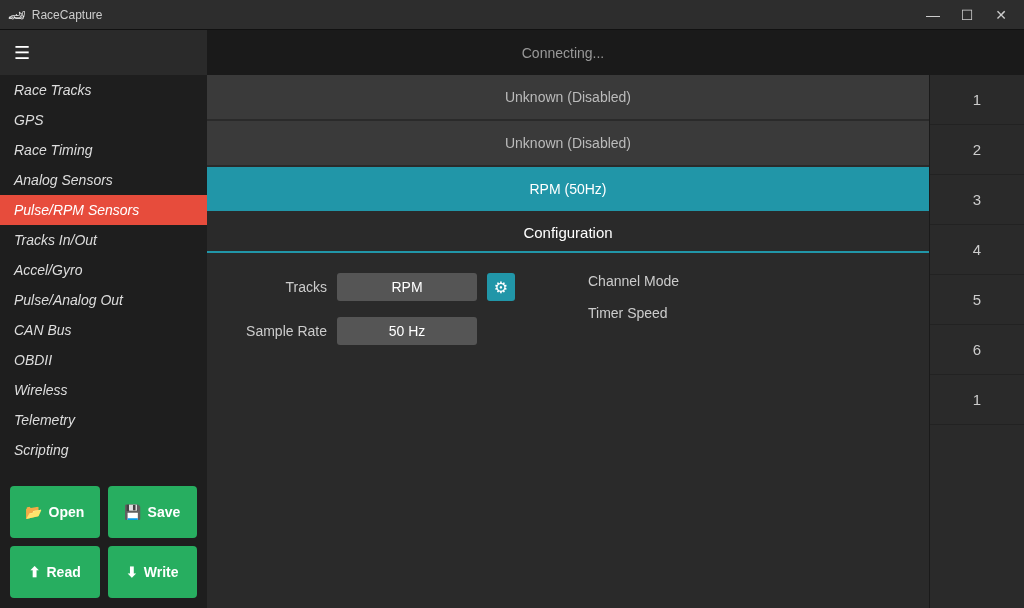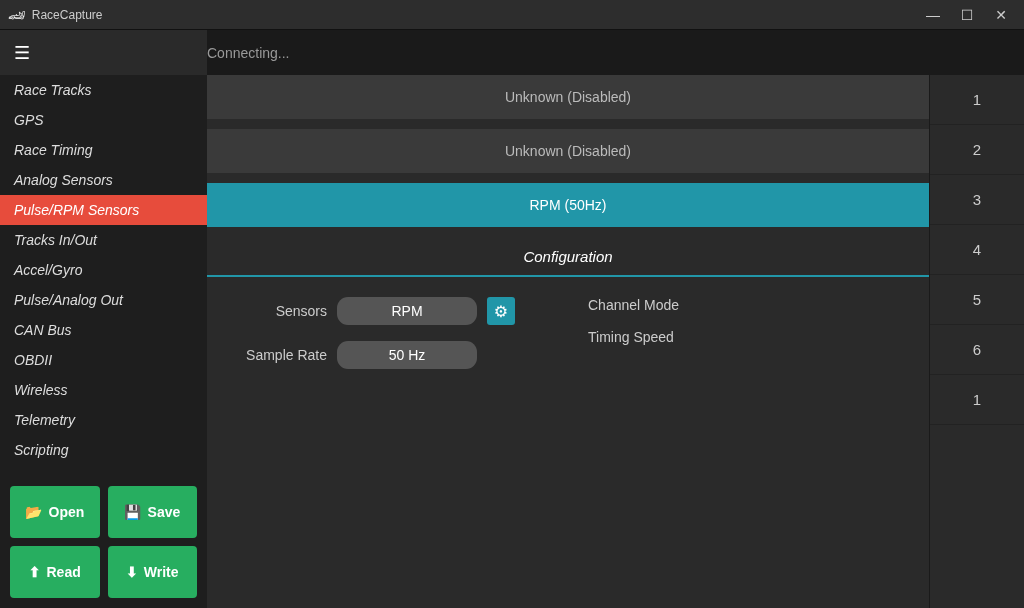--- a/index.html
+++ b/index.html
@@ -122,58 +122,57 @@
       flex: 1;
       display: flex;
       flex-direction: column;
       background: #2a2a2a;
     }
     .content-header {
       height: 45px;
       background: #1a1a1a;
       display: flex;
       align-items: center;
-      justify-content: flex-start;
+      justify-content: center;
       padding-right: 10px;
     }
     .connecting-label {
       color: #999;
       font-size: 14px;
     }
 
     
     .channel-list {
       display: flex;
       flex-direction: column;
     }
     .channel-row {
       height: 44px;
       background: #3a3a3a;
       display: flex;
       align-items: center;
       justify-content: center;
-      margin-bottom: 10px;
+      margin-bottom: 2px;
       color: #bbb;
       font-size: 14px;
       cursor: pointer;
     }
     .channel-row.active {
       background: #2196a8;
       color: #fff;
     }
 
     
     .config-panel {
       flex: 1;
       background: #2a2a2a;
     }
     .config-tabs {
       display: flex;
       height: 40px;
-      font-style: italic;
     }
     .config-tab {
       flex: 1;
       display: flex;
       align-items: center;
       justify-content: center;
       background: #3a3a3a;
       cursor: pointer;
       color: #fff;
       font-size: 15px;
@@ -203,21 +202,21 @@
     }
     .field-label {
       color: #ccc;
       font-size: 14px;
       text-align: right;
       width: 100px;
     }
     .field-input {
       background: #555;
       border: none;
-      border-radius: 11px;
+      border-radius: 3px;
       color: #fff;
       font-size: 14px;
       padding: 6px 12px;
       width: 140px;
       text-align: center;
     }
     .gear-btn {
       width: 28px;
       height: 28px;
       background: #2196a8;
@@ -365,37 +364,37 @@
 
     <div class="config-panel">
       <div class="config-tabs">
         <div class="config-tab active">
           <span>Configuration</span>
         </div>
       </div>
       <div class="config-body">
         <div class="config-left">
           <div class="field-row">
-            <span class="field-label">Sensors</span>
+            <span class="field-label">Tracks</span>
             <input class="field-input" readonly="" value="RPM" style="">
             <button class="gear-btn">
               <span>⚙</span>
             </button>
           </div>
           <div class="field-row">
             <span class="field-label">Sample Rate</span>
             <input class="field-input" readonly="" value="50 Hz" style="">
           </div>
         </div>
         <div class="config-right">
           <div class="field-row">
             <span class="value-label">Channel Mode</span>
           </div>
           <div class="field-row">
-            <span class="value-label">Timing Speed</span>
+            <span class="value-label">Timer Speed</span>
           </div>
         </div>
       </div>
     </div>
   </div>
 
   <div class="right-panel">
     <div class="right-header"></div>
     <div class="numbered-item">1</div>
     <div class="numbered-item">2</div>

